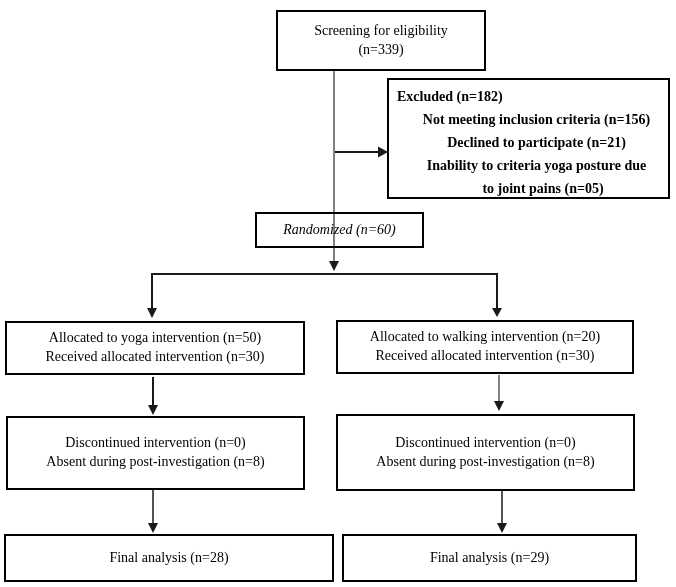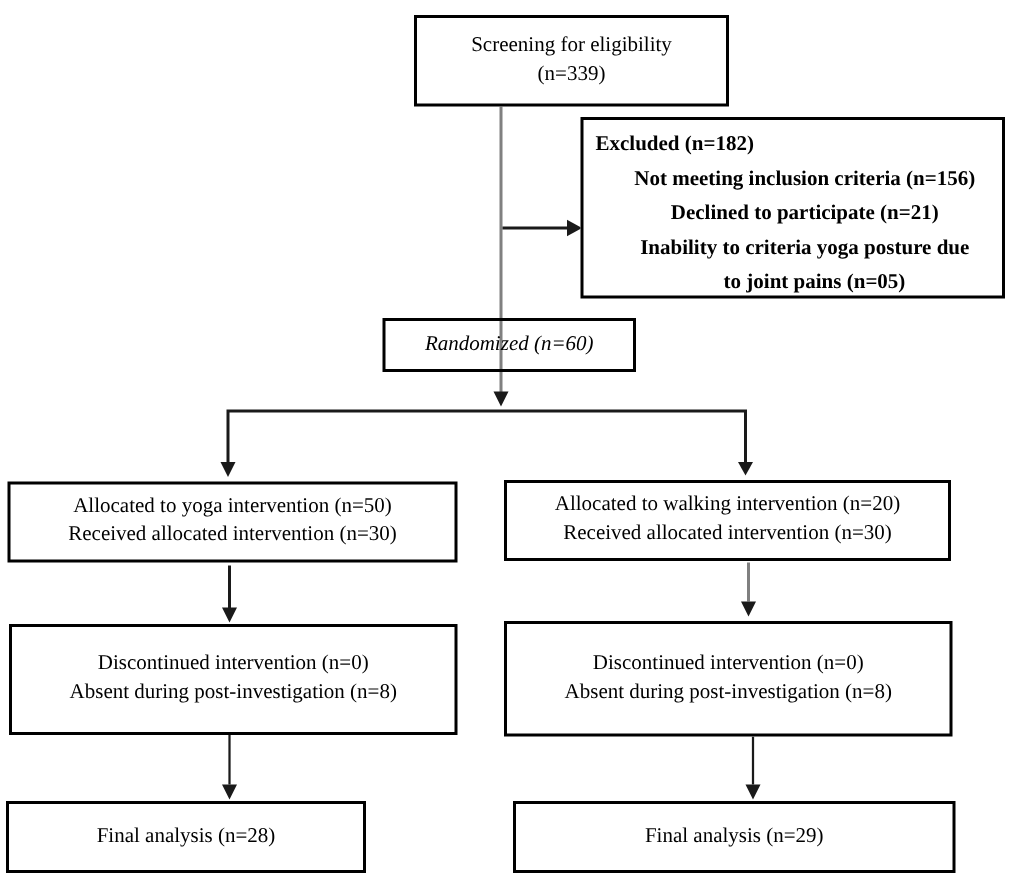--- a/index.html
+++ b/index.html
@@ -142,21 +142,21 @@
   <div class="box centered followup" id="box-followup-yoga" style="left:6px; top:416px; width:299px; height:74px;">
     <div class="followup-line">Discontinued intervention (n=0)</div>
     <div class="followup-line">Absent during post-investigation (n=8)</div>
   </div>
 
   <div class="box centered followup" id="box-followup-walking" style="left:336px; top:414px; width:299px; height:77px;">
     <div class="followup-line">Discontinued intervention (n=0)</div>
     <div class="followup-line">Absent during post-investigation (n=8)</div>
   </div>
 
-  <div class="box centered" id="box-final-yoga" style="left:4px; top:534px; width:240px; height:48px;">
+  <div class="box centered" id="box-final-yoga" style="left:4px; top:534px; width:330px; height:48px;">
     <div>Final analysis (n=28)</div>
   </div>
 
   <div class="box centered" id="box-final-walking" style="left:342px; top:534px; width:295px; height:48px;text-align:right;">
     <div>Final analysis (n=29)</div>
   </div>
 
 </div>
 
 </body></html>

